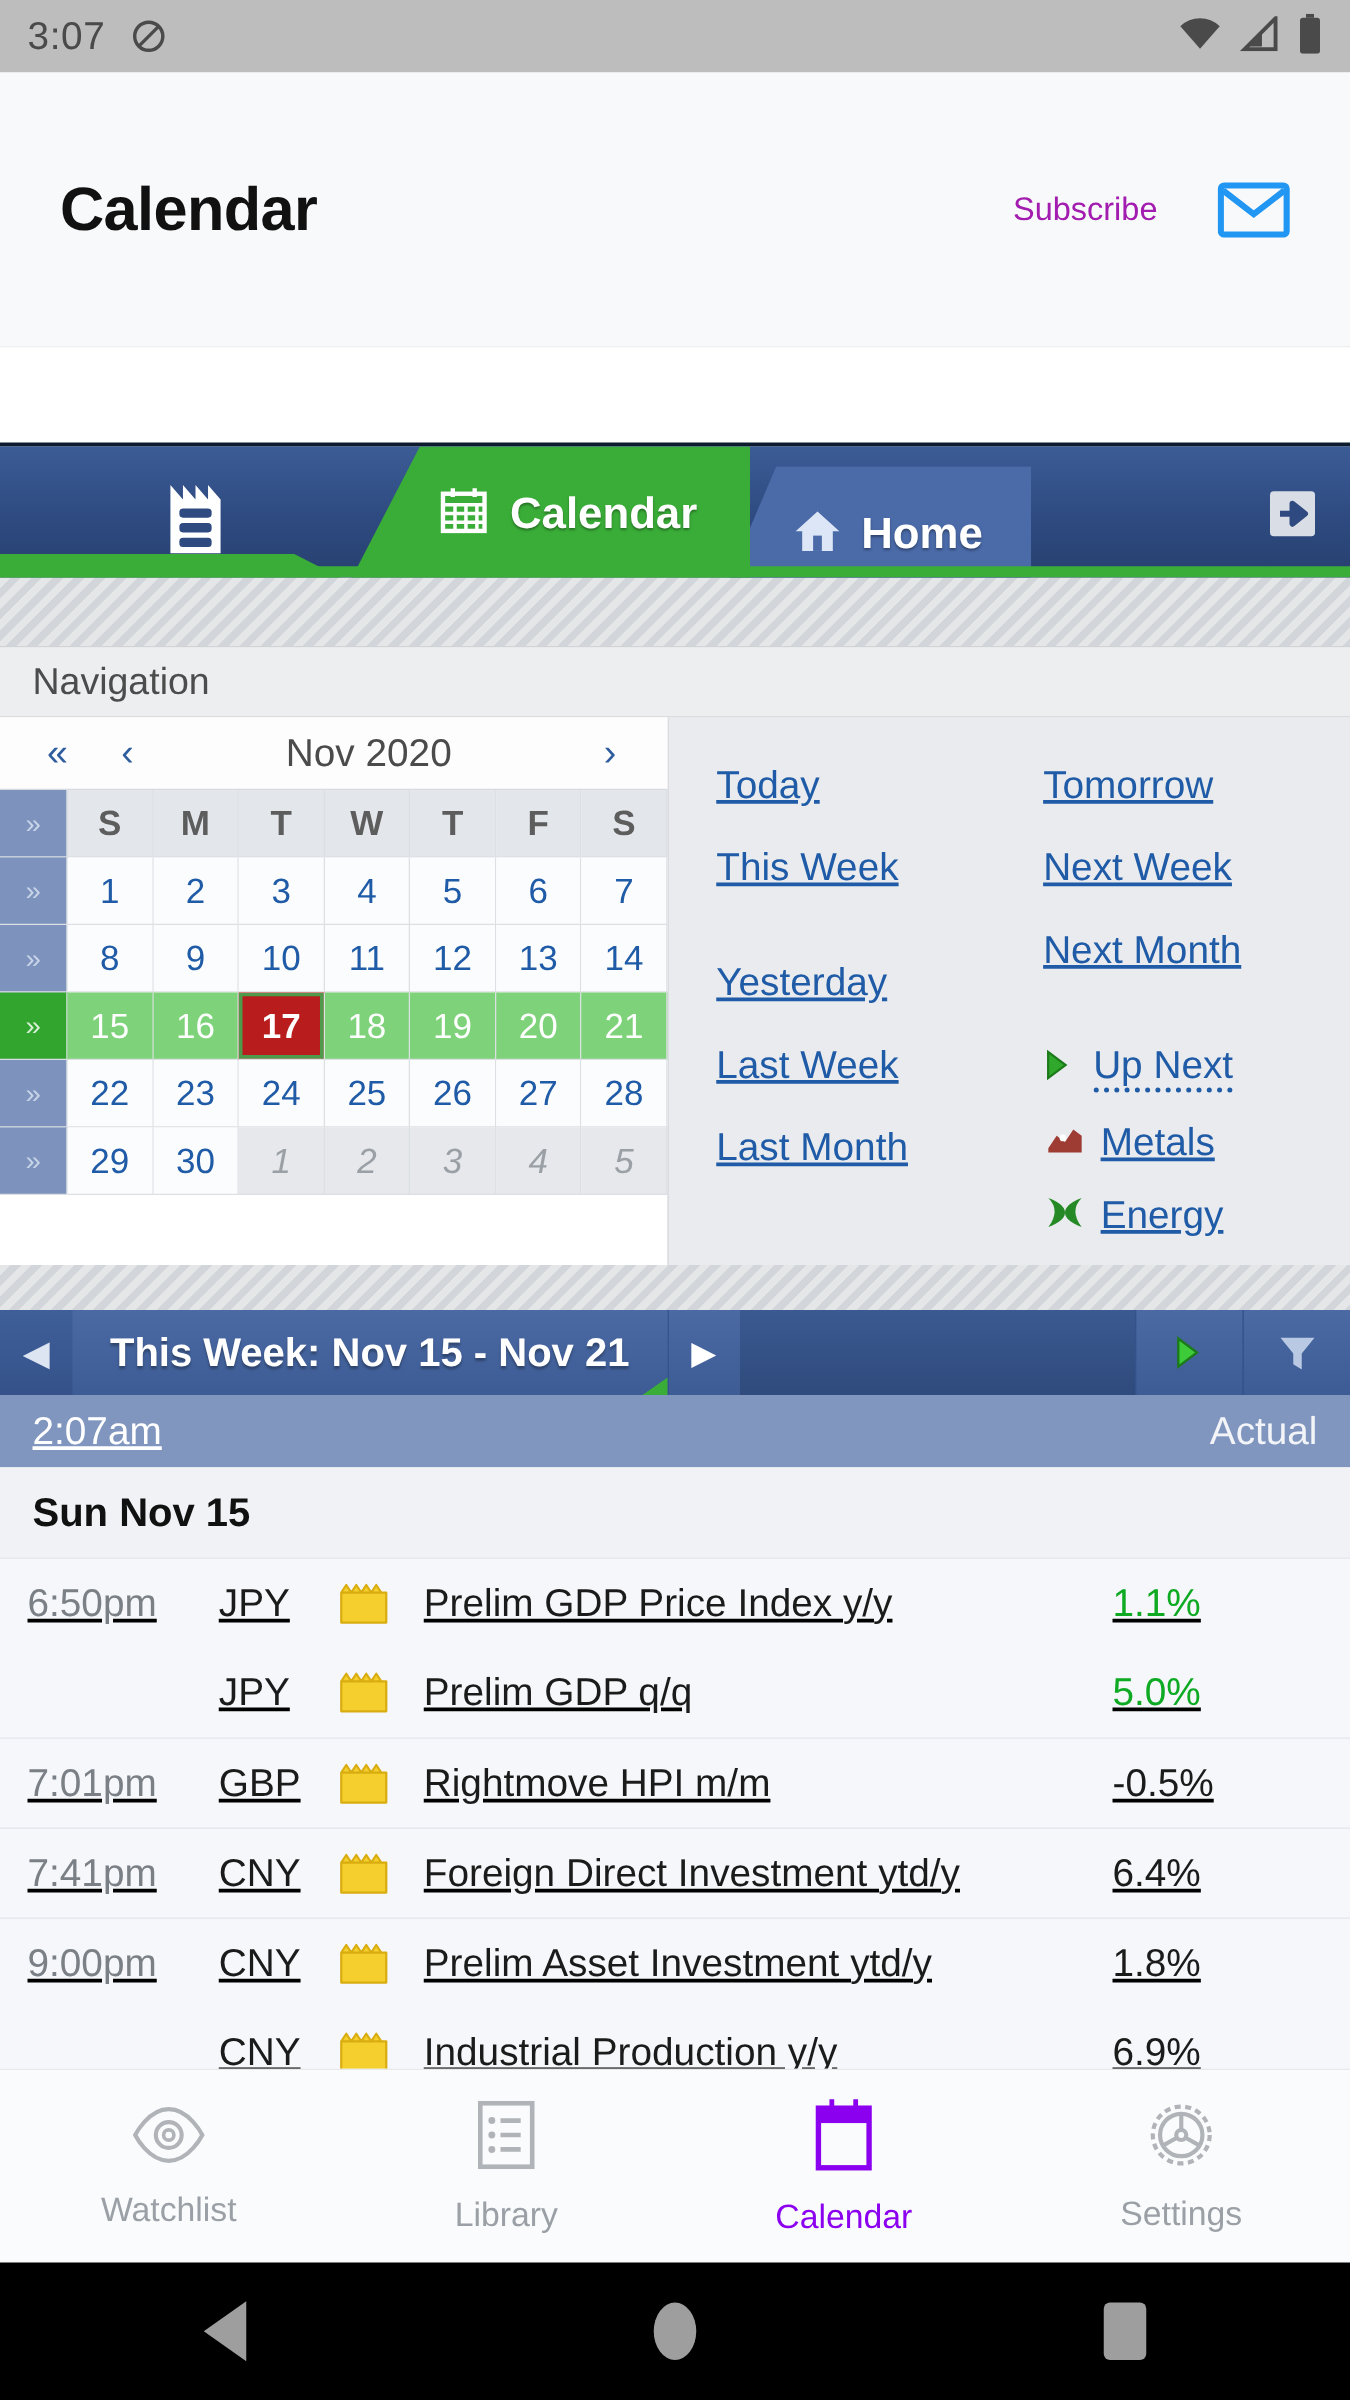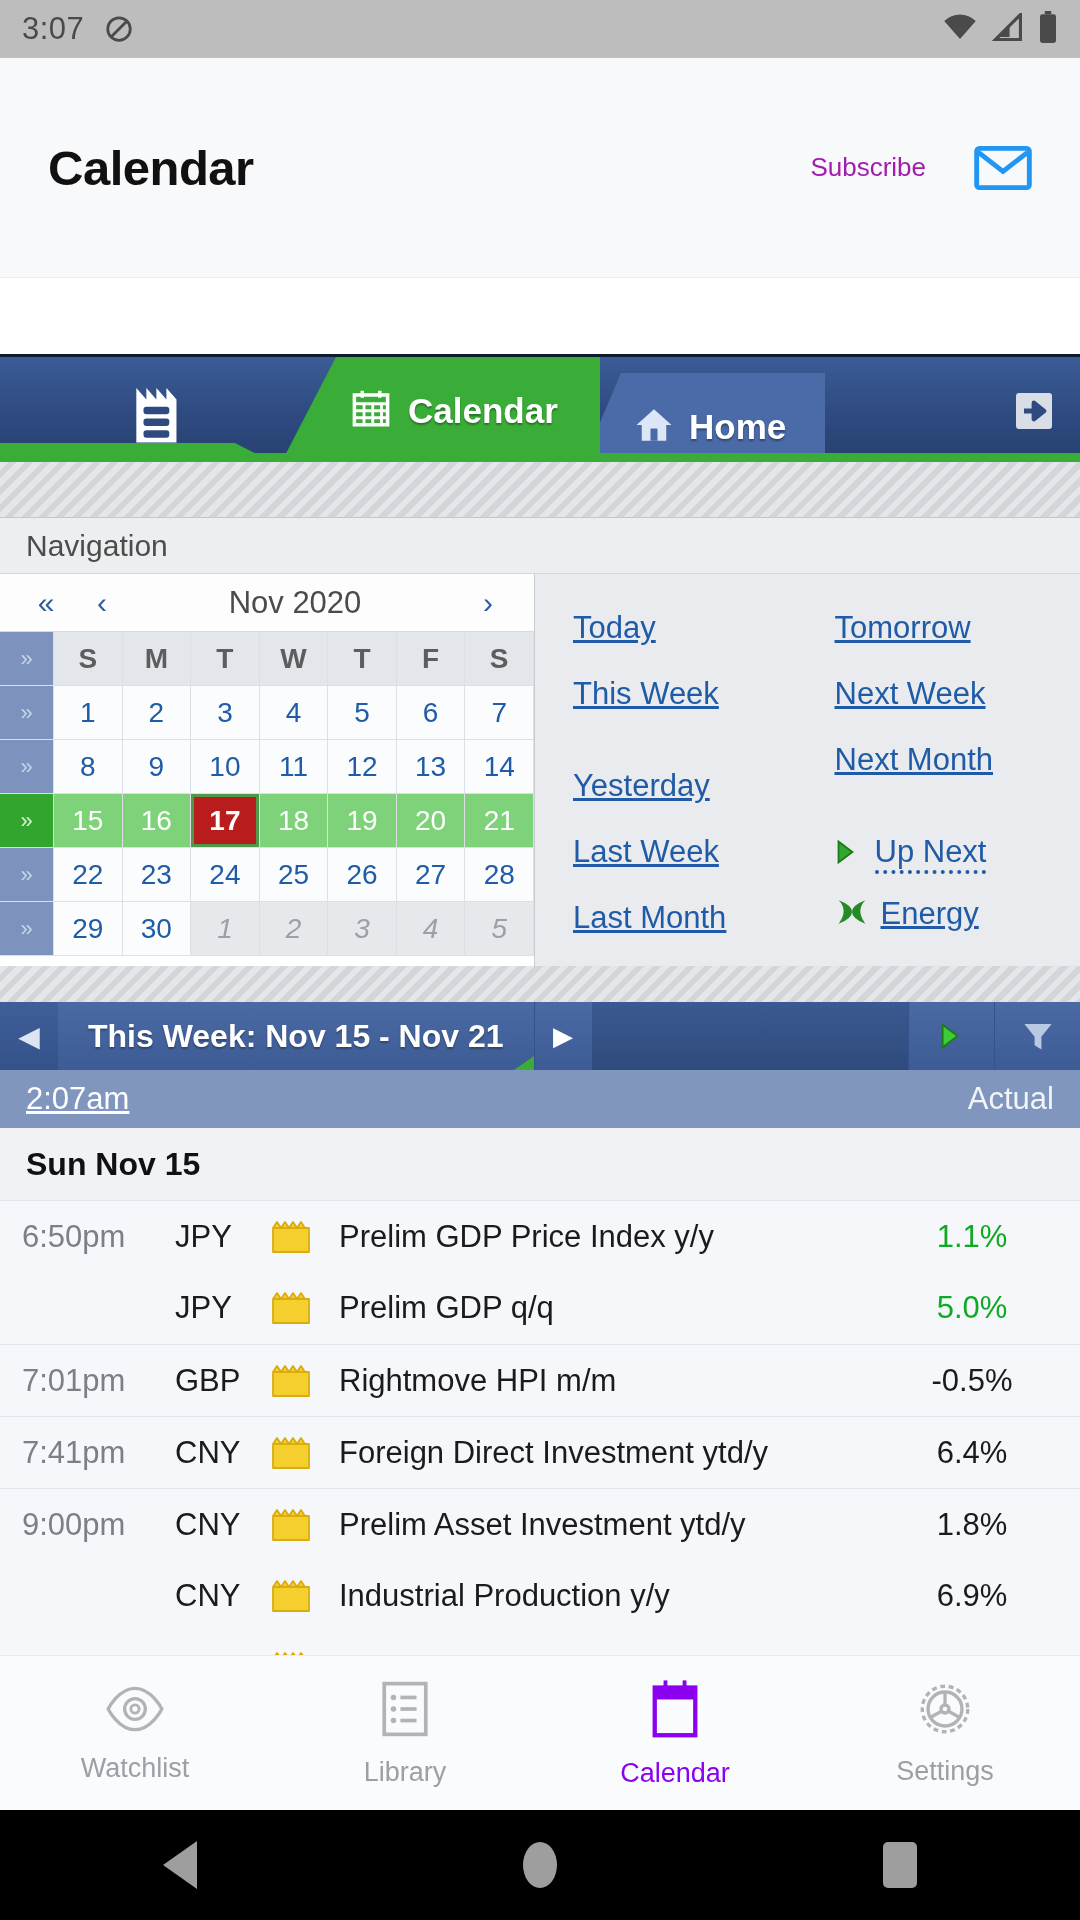--- a/index.html
+++ b/index.html
@@ -165,28 +165,28 @@
   .thead .right { color:#f2f4f8; }
 
   
   .events { background:#f5f7fa; }
   .daygroup {
     height: 72px; display:flex; align-items:center; padding-left: 26px;
     font-size: 32px; font-weight:700; color:#111; background:#f0f2f6;
   }
   .erow {
     height: 72px; display:flex; align-items:center;
-    border-top: 1px solid #e2e5ea; background:#f5f7fa;
+    border-top: 1px solid #e2e5ea; background:#f5f7fa;text-decoration:underline;
   }
   .erow.cont { border-top: none; }
   .erow .time { width: 175px; padding-left: 22px; font-size: 31px; color:#7b8087; }
   .erow .cur { width: 96px; font-size: 31px; color:#1b1b1b; }
   .erow .imp { width: 68px; display:flex; align-items:center; }
   .erow .name { flex:1; font-size: 31px; color:#1b1b1b; }
-  .erow .act { width: 190px; text-align:center; padding-right: 26px; font-size: 31px; }
+  .erow .act { width: 190px; text-align:left; padding-right: 26px; font-size: 31px; }
   .up { color:#0eaa23; }
   .down { color:#e02020; }
   .flat { color:#1b1b1b; }
 
   
   .bottombar {
     position:absolute; left:0; bottom:110px; width:1080px; height:155px;
     background:#fafbfc; border-top:1px solid #e7e9ec;
     display:flex; align-items:center;
   }
@@ -384,20 +384,29 @@
             <span>
               <svg width="28" height="28" viewBox="0 0 16 16">
                   <path d="M2 2 L10 8 L2 14 Z" fill="#2fa82c" stroke="#1c7a1a" stroke-width="1"></path>
                 </svg>
             </span>
             <span class="qlink dotted">Up Next</span>
           </div>
           <div class="qrow">
             <span>
               <svg width="34" height="30" viewBox="0 0 20 18">
+                  <path d="M2 13 L6 7 L10 10 L14 4 L18 7 L18 15 L2 15 Z" fill="#9e3b33"></path>
+                  <circle cx="9" cy="8" r="1.6" fill="#fff"></circle>
+                </svg>
+            </span>
+            <span class="qlink">Metals</span>
+          </div>
+          <div class="qrow">
+            <span>
+              <svg width="34" height="30" viewBox="0 0 20 18">
                   <path d="M2 2 Q8 8 2 16 Q10 13 10 9 Q10 13 18 16 Q12 8 18 2 Q10 5 10 9 Q10 5 2 2 Z" fill="#258a25"></path>
                 </svg>
             </span>
             <span class="qlink">Energy</span>
           </div>
         </div>
       </div>
     </div>
   </div>
 

